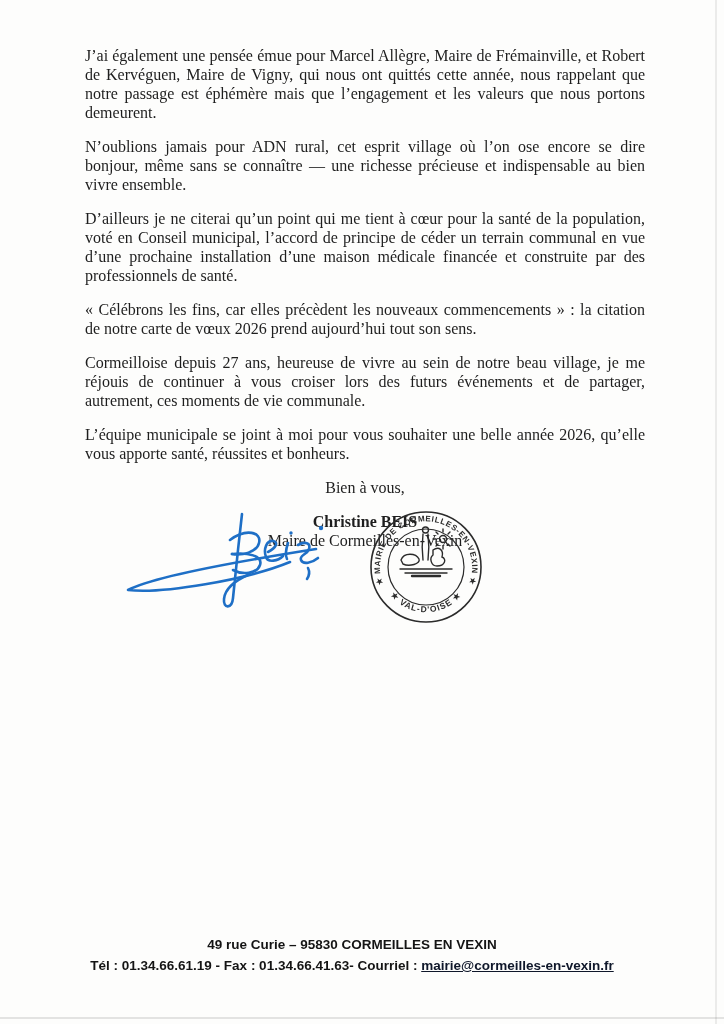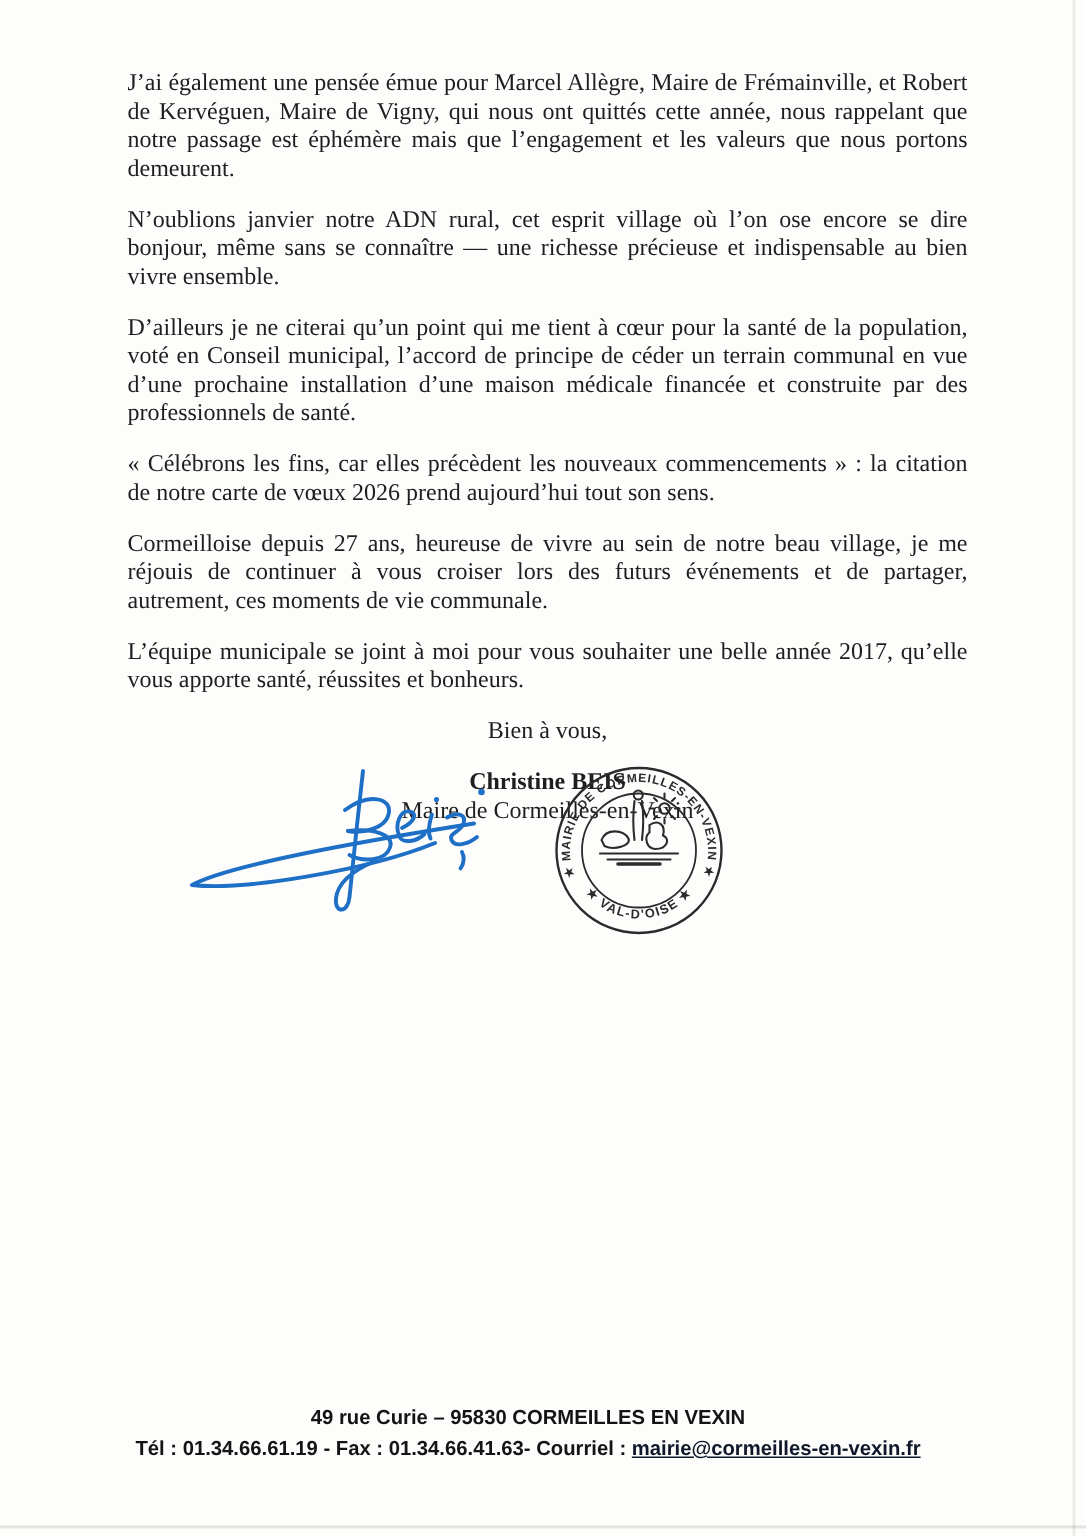--- a/index.html
+++ b/index.html
@@ -45,25 +45,25 @@
   b{font-weight:normal;}
 </style>
 </head>
 <body>
 
 <div class="scan-edge-right"></div>
 <div class="scan-edge-bottom"></div>
 
 <div class="letter-text">
   <p><span>J’ai également une pensée émue pour </span><b>Marcel Allègre</b><span>, Maire de Frémainville, et </span><b>Robert de Kervéguen</b><span>, Maire de Vigny, qui nous ont quittés cette année, nous rappelant que notre passage est éphémère mais que l’engagement et les valeurs que nous portons demeurent.</span></p>
-  <p><span>N’oublions janvier notre </span><b>ADN rural</b><span>, cet esprit village où l’on ose encore se dire bonjour, même sans se connaître — une richesse précieuse et indispensable au bien vivre ensemble.</span></p>
+  <p><span>N’oublions jamais pour </span><b>ADN rural</b><span>, cet esprit village où l’on ose encore se dire bonjour, même sans se connaître — une richesse précieuse et indispensable au bien vivre ensemble.</span></p>
   <p><span>D’ailleurs je ne citerai qu’un point qui me tient à cœur pour la santé de la population, voté en Conseil municipal, l’accord de principe de céder un terrain communal en vue d’une prochaine installation d’une maison médicale financée et construite par des professionnels de santé.</span></p>
   <p><span>« </span><b>Célébrons les fins, car elles précèdent les nouveaux commencements</b><span> » : la citation de notre carte de vœux 2026 prend aujourd’hui tout son sens.</span></p>
   <p><span>Cormeilloise depuis 27 ans, heureuse de vivre au sein de notre beau village, je me réjouis de continuer à vous croiser lors des futurs événements et de partager, autrement, ces moments de vie communale.</span></p>
-  <p><span>L’équipe municipale se joint à moi pour vous souhaiter une </span><b>belle année 2017</b><span>, qu’elle vous apporte santé, réussites et bonheurs.</span></p>
+  <p><span>L’équipe municipale se joint à moi pour vous souhaiter une </span><b>belle année 2026</b><span>, qu’elle vous apporte santé, réussites et bonheurs.</span></p>
   <p class="no-justify">Bien à vous,</p>
   <p class="no-justify sig-block">
     <span class="name">Christine BEIS</span><br>
     <span>Maire de Cormeilles-en-Vexin</span>
   </p>
 </div>
 
 <svg class="signature-svg" width="215" height="108" viewBox="0 0 215 108">
   <g fill="none" stroke-width="2.6" stroke-linecap="round" stroke-linejoin="round" stroke="#1e6fc6">
 

